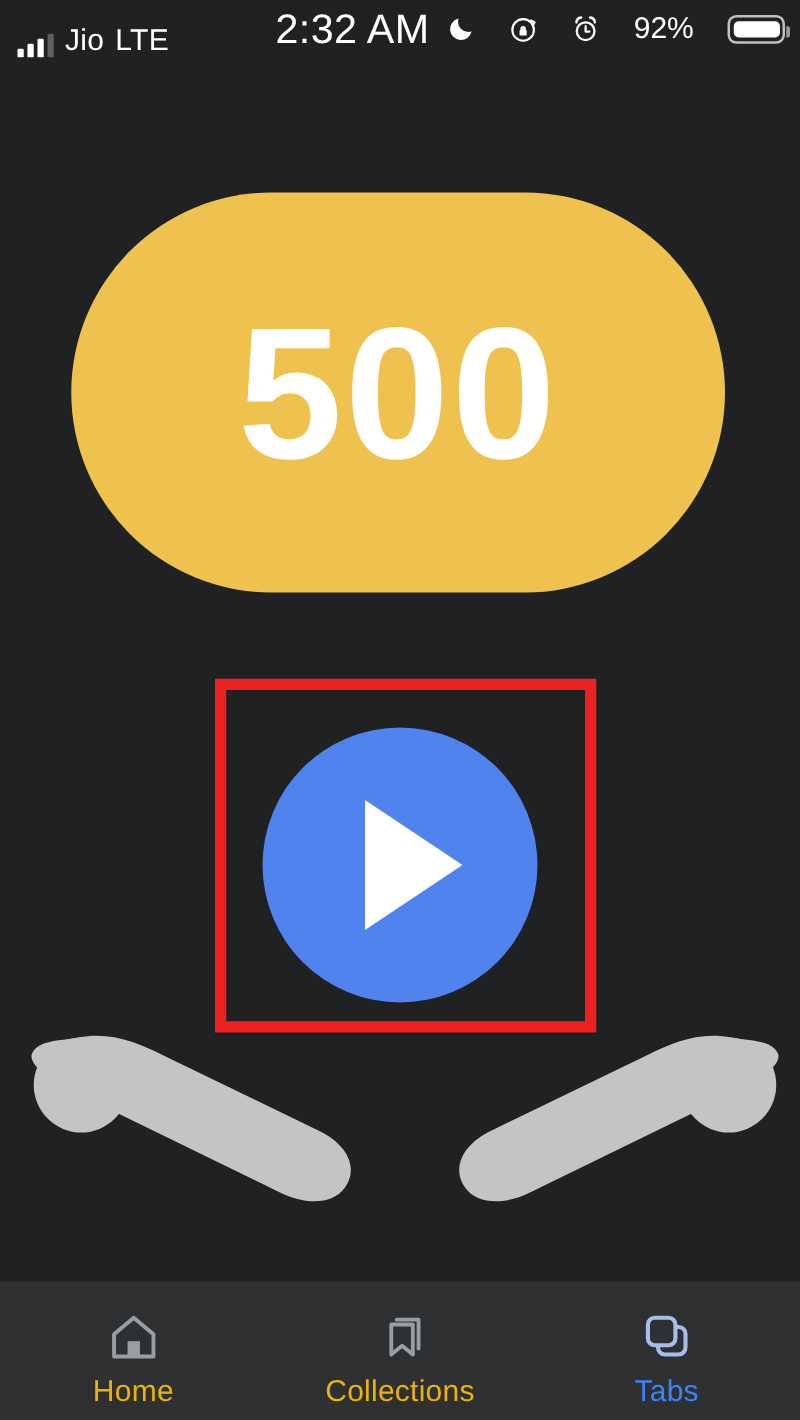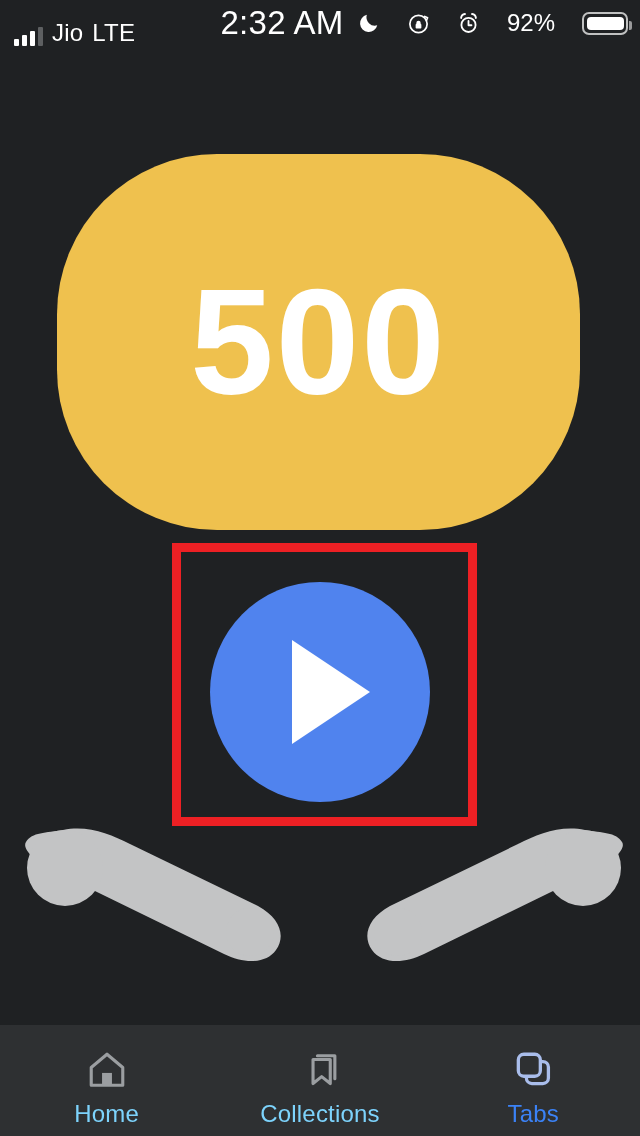--- a/index.html
+++ b/index.html
@@ -67,21 +67,21 @@
   #main-canvas {
     position:absolute; top:46px; left:0;
     width:640px; height:979px;
     background:#1f2123;
   }
 
   
   #score-pill {
     position:absolute;
     left:57px; top:108px;
-    width:523px; height:376px;
+    width:523px; height:320px;
     background:#efc14e;
     border-radius:160px;
     display:flex; align-items:center; justify-content:center;
   }
   #score-value {
     color:#ffffff;
     font-size:150px;
     font-weight:bold;
     letter-spacing:2px;
     line-height:150px;
@@ -130,21 +130,21 @@
     flex:1;
     display:flex; flex-direction:column;
     align-items:center; justify-content:flex-start;
     padding-top:23px;
     gap:9px;
     cursor:pointer;
   }
   .nav-label {
     font-size:24px;
     line-height:26px;
-    color:#7dd3fc;
+    color:#eab308;
     letter-spacing:0.2px;
   }
   .nav-item.active .nav-label { color:#3b82f6; }
   .nav-icon { width:44px; height:44px; display:block; }
 </style>
 </head>
 <body>
 
 <div id="screen">
 

